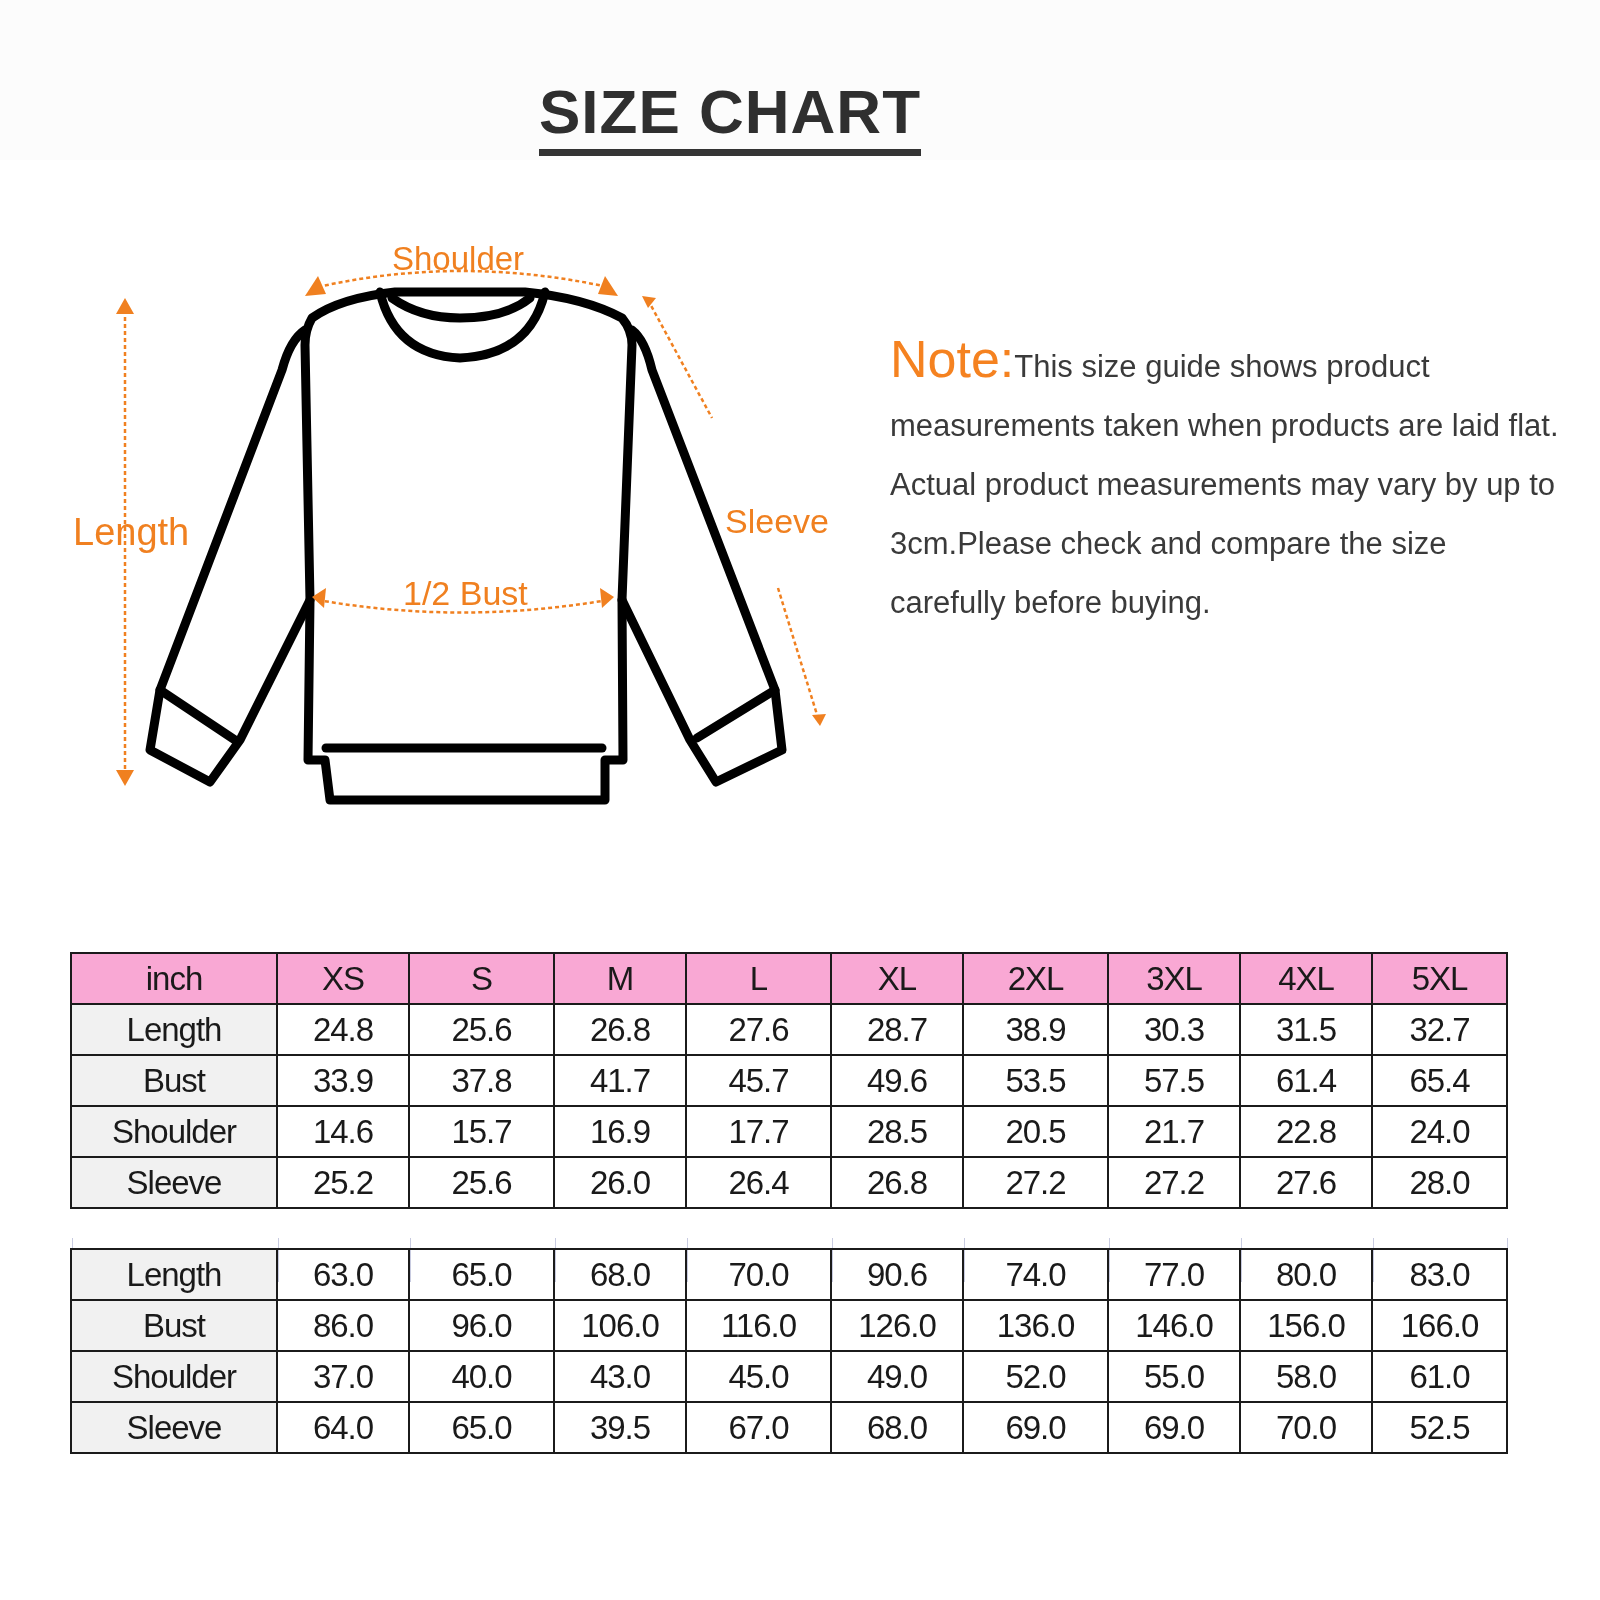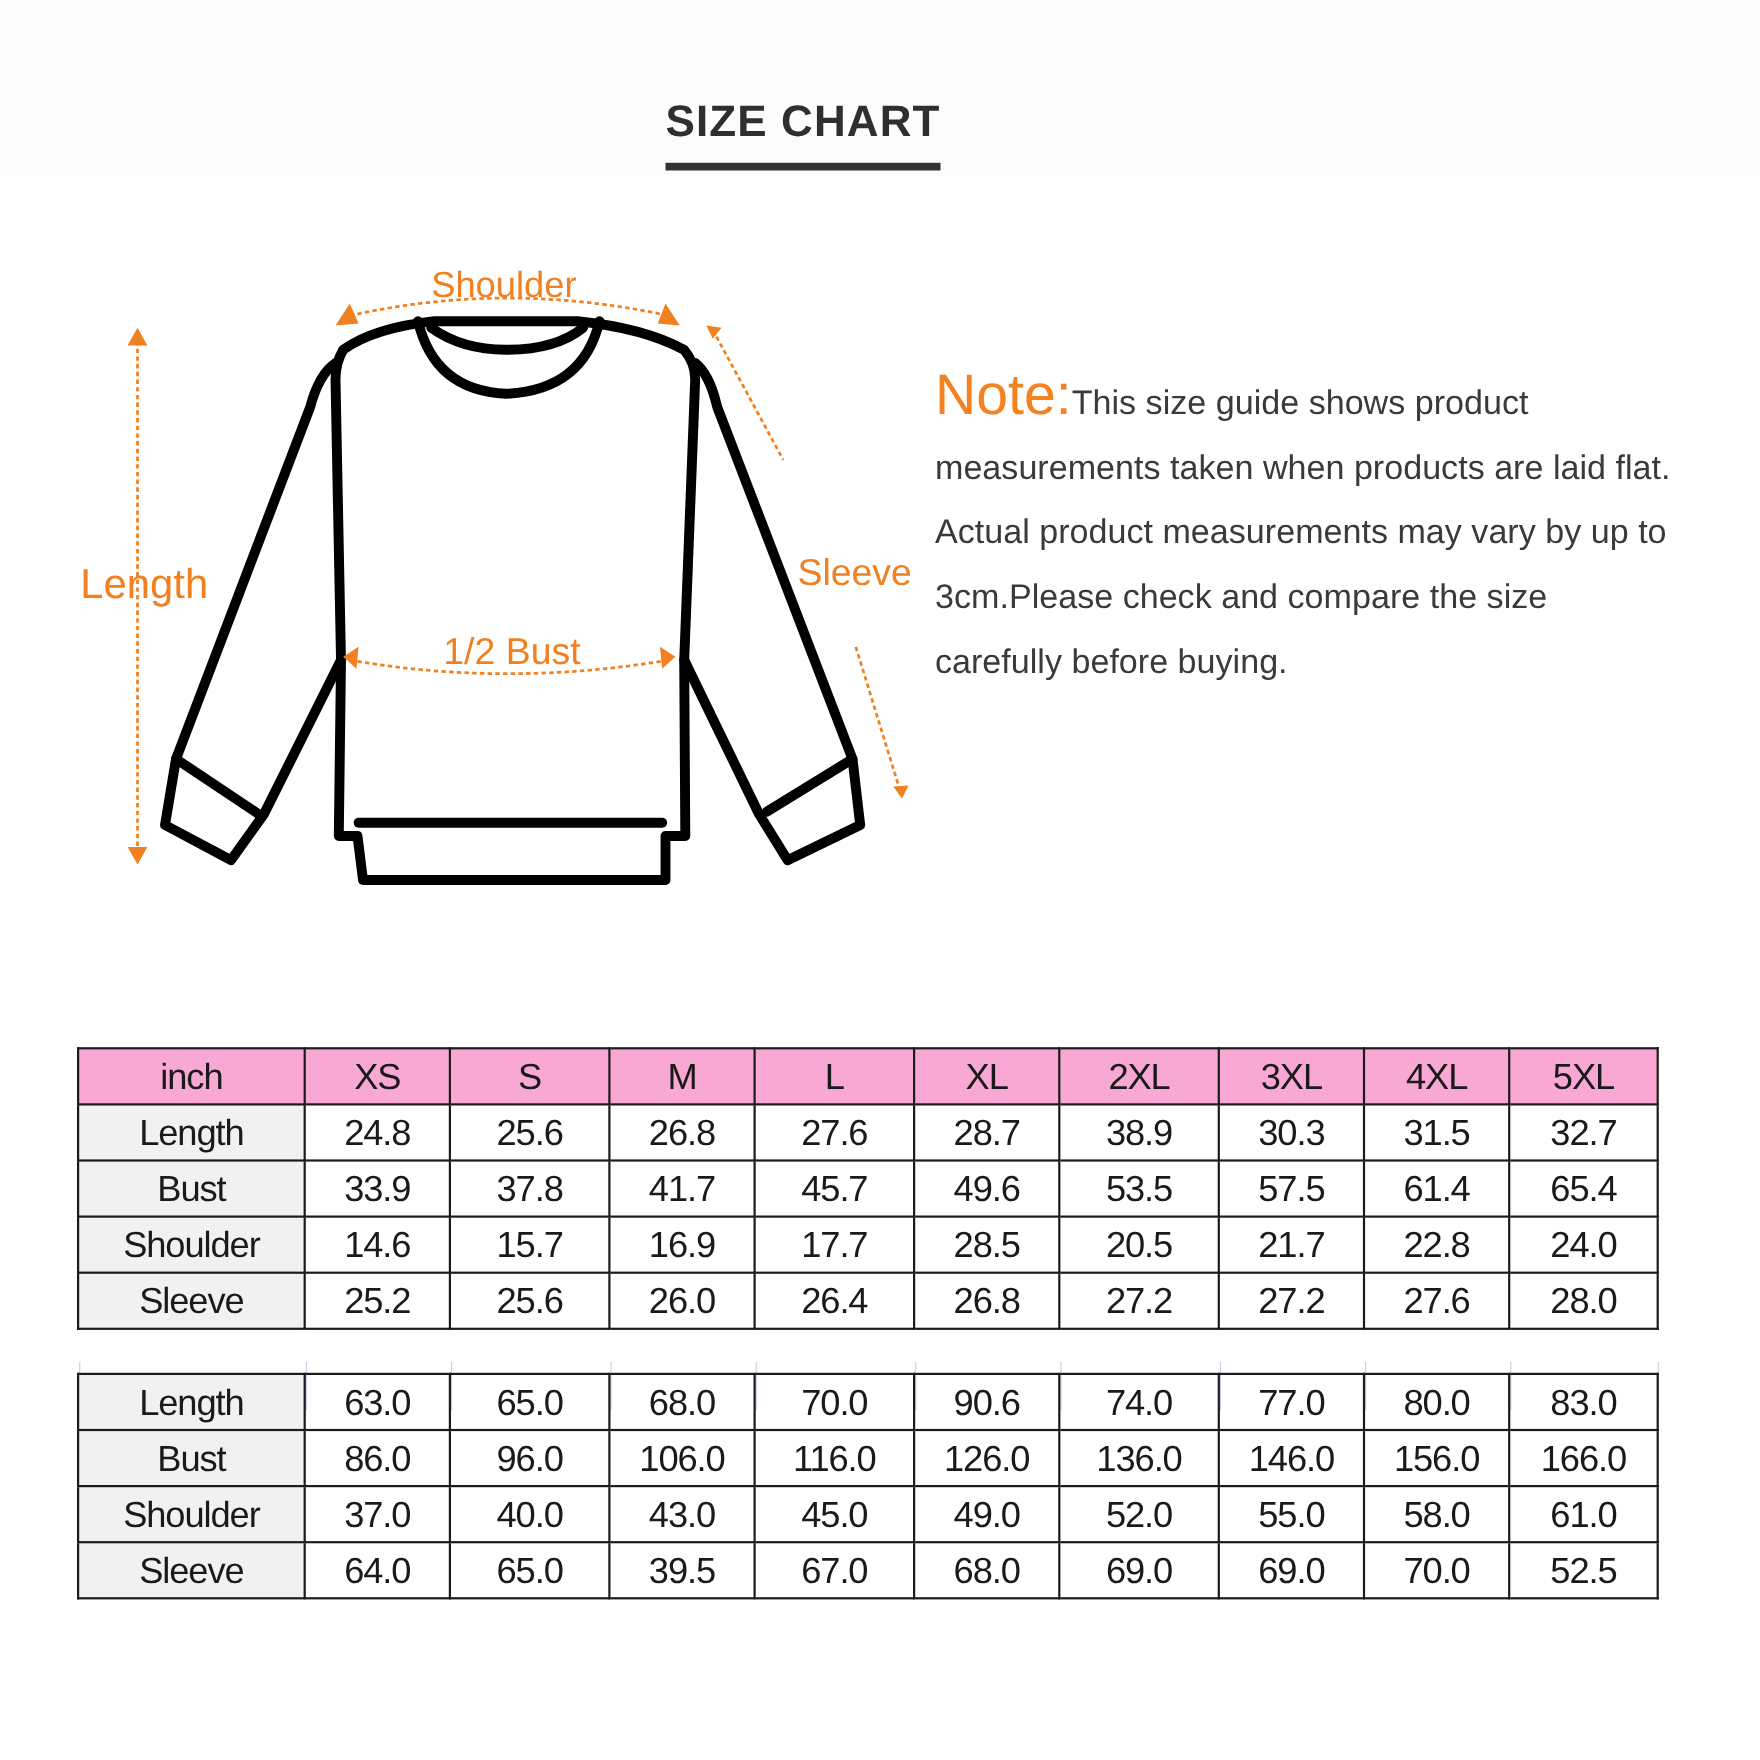--- a/index.html
+++ b/index.html
@@ -1,23 +1,23 @@
 <!DOCTYPE html>
 <html><head>
   <meta charset="utf-8">
   <style>
     html, body { margin: 0; padding: 0; background: #ffffff; }
     body { width: 1600px; height: 1600px; position: relative; overflow: hidden; font-family: "Liberation Sans", sans-serif; }
     .title-band { position: absolute; left: 0; top: 0; width: 1600px; height: 160px; background: #fcfcfc; }
-    .title { position: absolute; left: 0; width: 1460px; top: 76px; text-align: center; font-family: "Liberation Sans", sans-serif; font-weight: bold; font-size: 40px; color: #2f2f2f; letter-spacing: 1px; }
+    .title { position: absolute; left: 0; width: 1460px; top: 76px; text-align: center; font-family: "Liberation Sans", sans-serif; font-weight: bold; font-size: 62px; color: #2f2f2f; letter-spacing: 1px; }
     .title span { display: inline-block; border-bottom: 7px solid #333333; padding-bottom: 2px; line-height: 70px; }
     .diagram { position: absolute; left: 0; top: 200px; width: 880px; height: 660px; }
     .diagram svg { position: absolute; left: 0; top: 0; }
     .dlabel { position: absolute; font-family: "Liberation Sans", sans-serif; color: #f08020; white-space: nowrap; }
-    .note { position: absolute; left: 850px; top: 330px; width: 680px; font-family: "Liberation Sans", sans-serif; font-size: 31px; line-height: 59px; color: #3a3a3a; }
+    .note { position: absolute; left: 890px; top: 330px; width: 680px; font-family: "Liberation Sans", sans-serif; font-size: 31px; line-height: 59px; color: #3a3a3a; }
     .note .note-label { color: #f58220; font-size: 52px; font-weight: normal; }
     table.size { position: absolute; border-collapse: collapse; font-family: "Liberation Sans", sans-serif; font-size: 33px; color: #1a1a1a; table-layout: fixed; }
     table.size td { border: 2px solid #1b1b1b; text-align: center; height: 49px; padding: 0; letter-spacing: -1px; }
     table.size td.h { background: #f1f1f1; }
     table.size tr.head td { background: #f9a8d4; }
     .gap-row { position: absolute; left: 72px; top: 1238px; width: 1472px; height: 44px; display: flex; }
     .gap-row div { border-left: 1px solid #c8cbe0; height: 100%; box-sizing: border-box; }
   </style>
 </head>
 <body>

